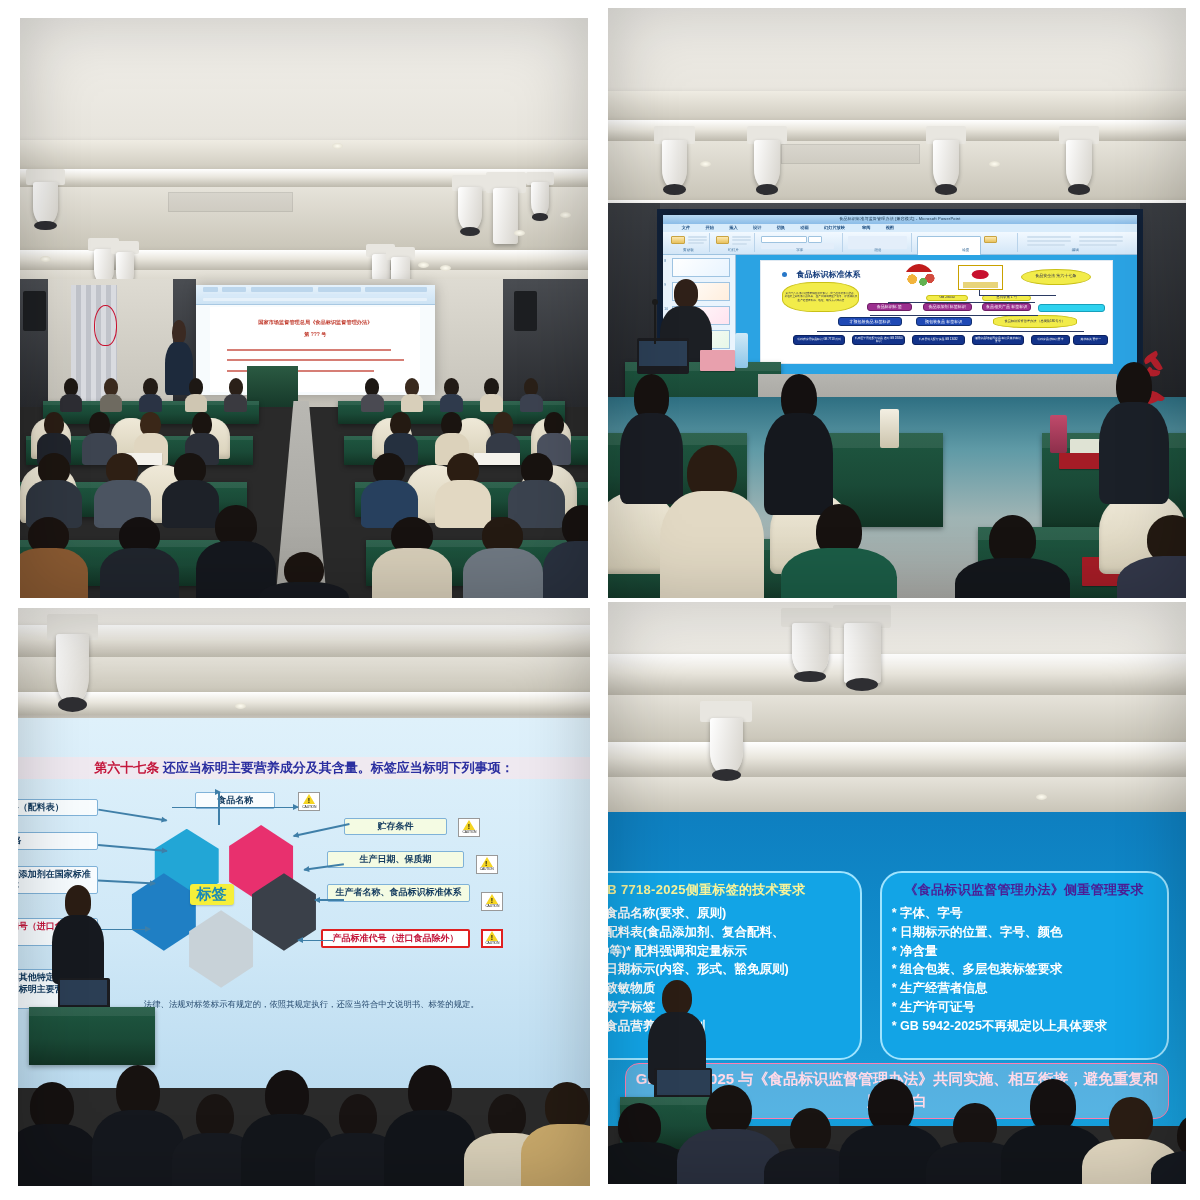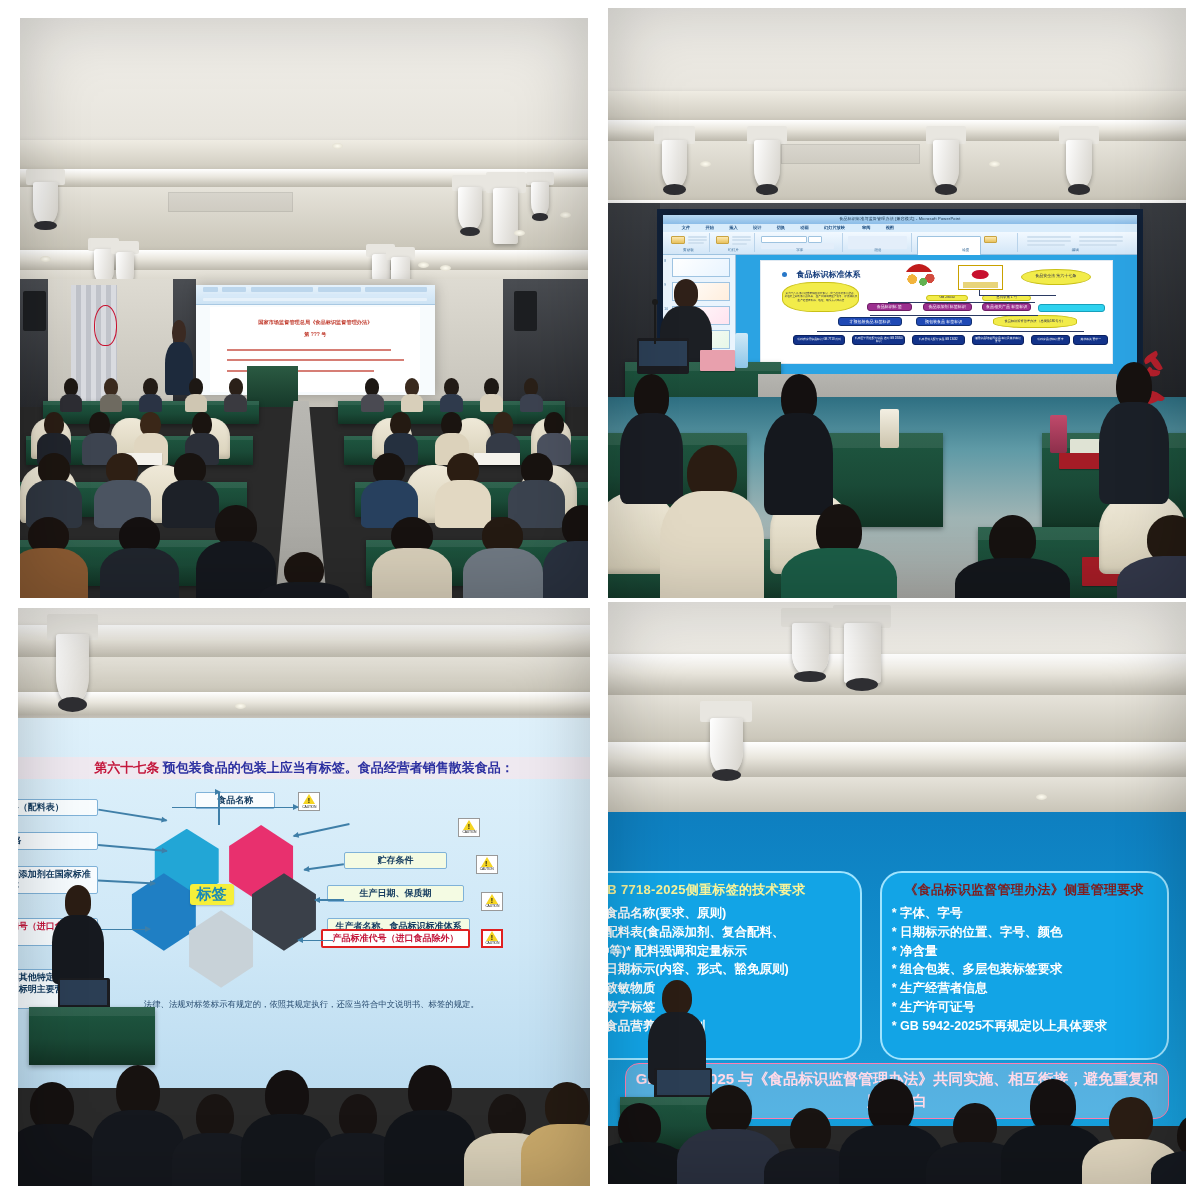--- a/index.html
+++ b/index.html
@@ -134,21 +134,21 @@
   .fsl-title { position:absolute; left:0; top:2%; width:100%; text-align:center;
        font-size:17px; font-weight:700; color:#c4173c;
        text-shadow:0 1px 0 rgba(255,255,255,.7); letter-spacing:1px; }
   .fsl-sub { position:absolute; left:0; top:10.5%; width:100%;
        background:rgba(255,228,232,.55); padding:2px 0; text-align:center;
        font-size:13px; font-weight:700; color:#2b2fa0; }
   .fsl-sub b { color:#c4173c; }
   .lbox { position:absolute; background:rgba(255,255,255,.8);
        border:1px solid #7fb2d8; border-radius:2px; font-size:9px;
        color:#123a5e; padding:2px 3px; line-height:1.25; font-weight:700; }
-  .lbox.hl { background:#f4fbe3;margin-top:34px; }
+  .lbox.hl { background:#f4fbe3; }
   .lbox.red { border:2px solid #e02020; color:#c4173c; background:#fff; }
   .lbox.redtext { color:#c4173c; }
   .arrow { position:absolute; height:1.5px; background:#3f7fa8; }
   .arrow:after { content:""; position:absolute; right:-1px; top:-2.5px;
        border-left:6px solid #3f7fa8; border-top:3px solid transparent;
        border-bottom:3px solid transparent; }
   .arrow.rev:after { right:auto; left:-1px; border-left:none;
        border-right:6px solid #3f7fa8; }
   .caution { position:absolute; width:22px; height:19px; background:#fff;
        border:1px solid #999; display:flex; flex-direction:column;
@@ -167,21 +167,21 @@
 
   
   .gb { position:absolute; inset:0; background: linear-gradient(#0e7fc0,#1190cf 55%, #17a0dd); }
   .gb-title { position:absolute; left:3%; top:3%; width:94%; height:12%;
        background:#0f63a8; border:1px solid #6fd2ff; border-radius:3px;
        display:flex; align-items:center; justify-content:center;
        color:#ffe94a; font-size:20px; font-weight:700; letter-spacing:1px;
        text-shadow:0 1px 2px rgba(0,0,0,.4); }
   .gb-pane { position:absolute; background:#12a4e6; border:2px solid #9fe4ff;
        border-radius:22px; padding:8px 10px; }
-  .gb-pane h4 { font-size:13px; color:#7f1d1d; font-weight:700;
+  .gb-pane h4 { font-size:13px; color:#4c1d95; font-weight:700;
        margin-bottom:5px; text-align:center; letter-spacing:.3px; }
   .gb-pane h4.left { text-align:left; color:#f7f39a; }
   .gb-pane li { list-style:none; font-size:12.5px; color:#ffffff;
        line-height:1.5; font-weight:700; white-space:nowrap; }
   .gb-bottom { position:absolute; left:3%; width:94%;
        border:1.5px solid #ff7fb0; border-radius:14px; background:rgba(255,235,245,.28);
        color:#ffd9e8; font-size:15px; font-weight:700; text-align:center;
        line-height:1.45; padding:4px 6px; }
 
   
@@ -745,21 +745,21 @@
         <div class="lens"></div>
     </div>
     <div class="downlight" style="left:38%;top:16.5%;"></div>
 
     <div class="screen" style="left:0;top:19%;width:100%;height:64%;box-shadow:none;">
       <div class="fsl">
 
 
         <div class="fsl-sub">
           <b>第六十七条</b>
-          <span>预包装食品的包装上应当有标签。食品经营者销售散装食品：</span>
+          <span>还应当标明主要营养成分及其含量。标签应当标明下列事项：</span>
         </div>
 
         <div class="lbox" style="left:-10%;top:22%;width:24%;">成分或者配料（配料表）</div>
         <div class="lbox" style="left:-10%;top:31%;width:24%;">净含量 、规格</div>
         <div class="lbox" style="left:-10%;top:40%;width:24%;">所使用的食品添加剂在国家标准中的通用名称</div>
         <div class="lbox redtext" style="left:-10%;top:54%;width:24%;">生产许可证编号（进口食品除外）</div>
         <div class="lbox" style="left:-10%;top:68%;width:25%;">专供婴幼儿和其他特定人群的主辅食品，还应当标明主要营养成分及其含量。</div>
 
         <div class="petal" style="left:23%;top:30%;width:13%;height:20%;background:#22a6d6;"></div>
         <div class="petal" style="left:36%;top:29%;width:13%;height:21%;background:#e8306e;"></div>

